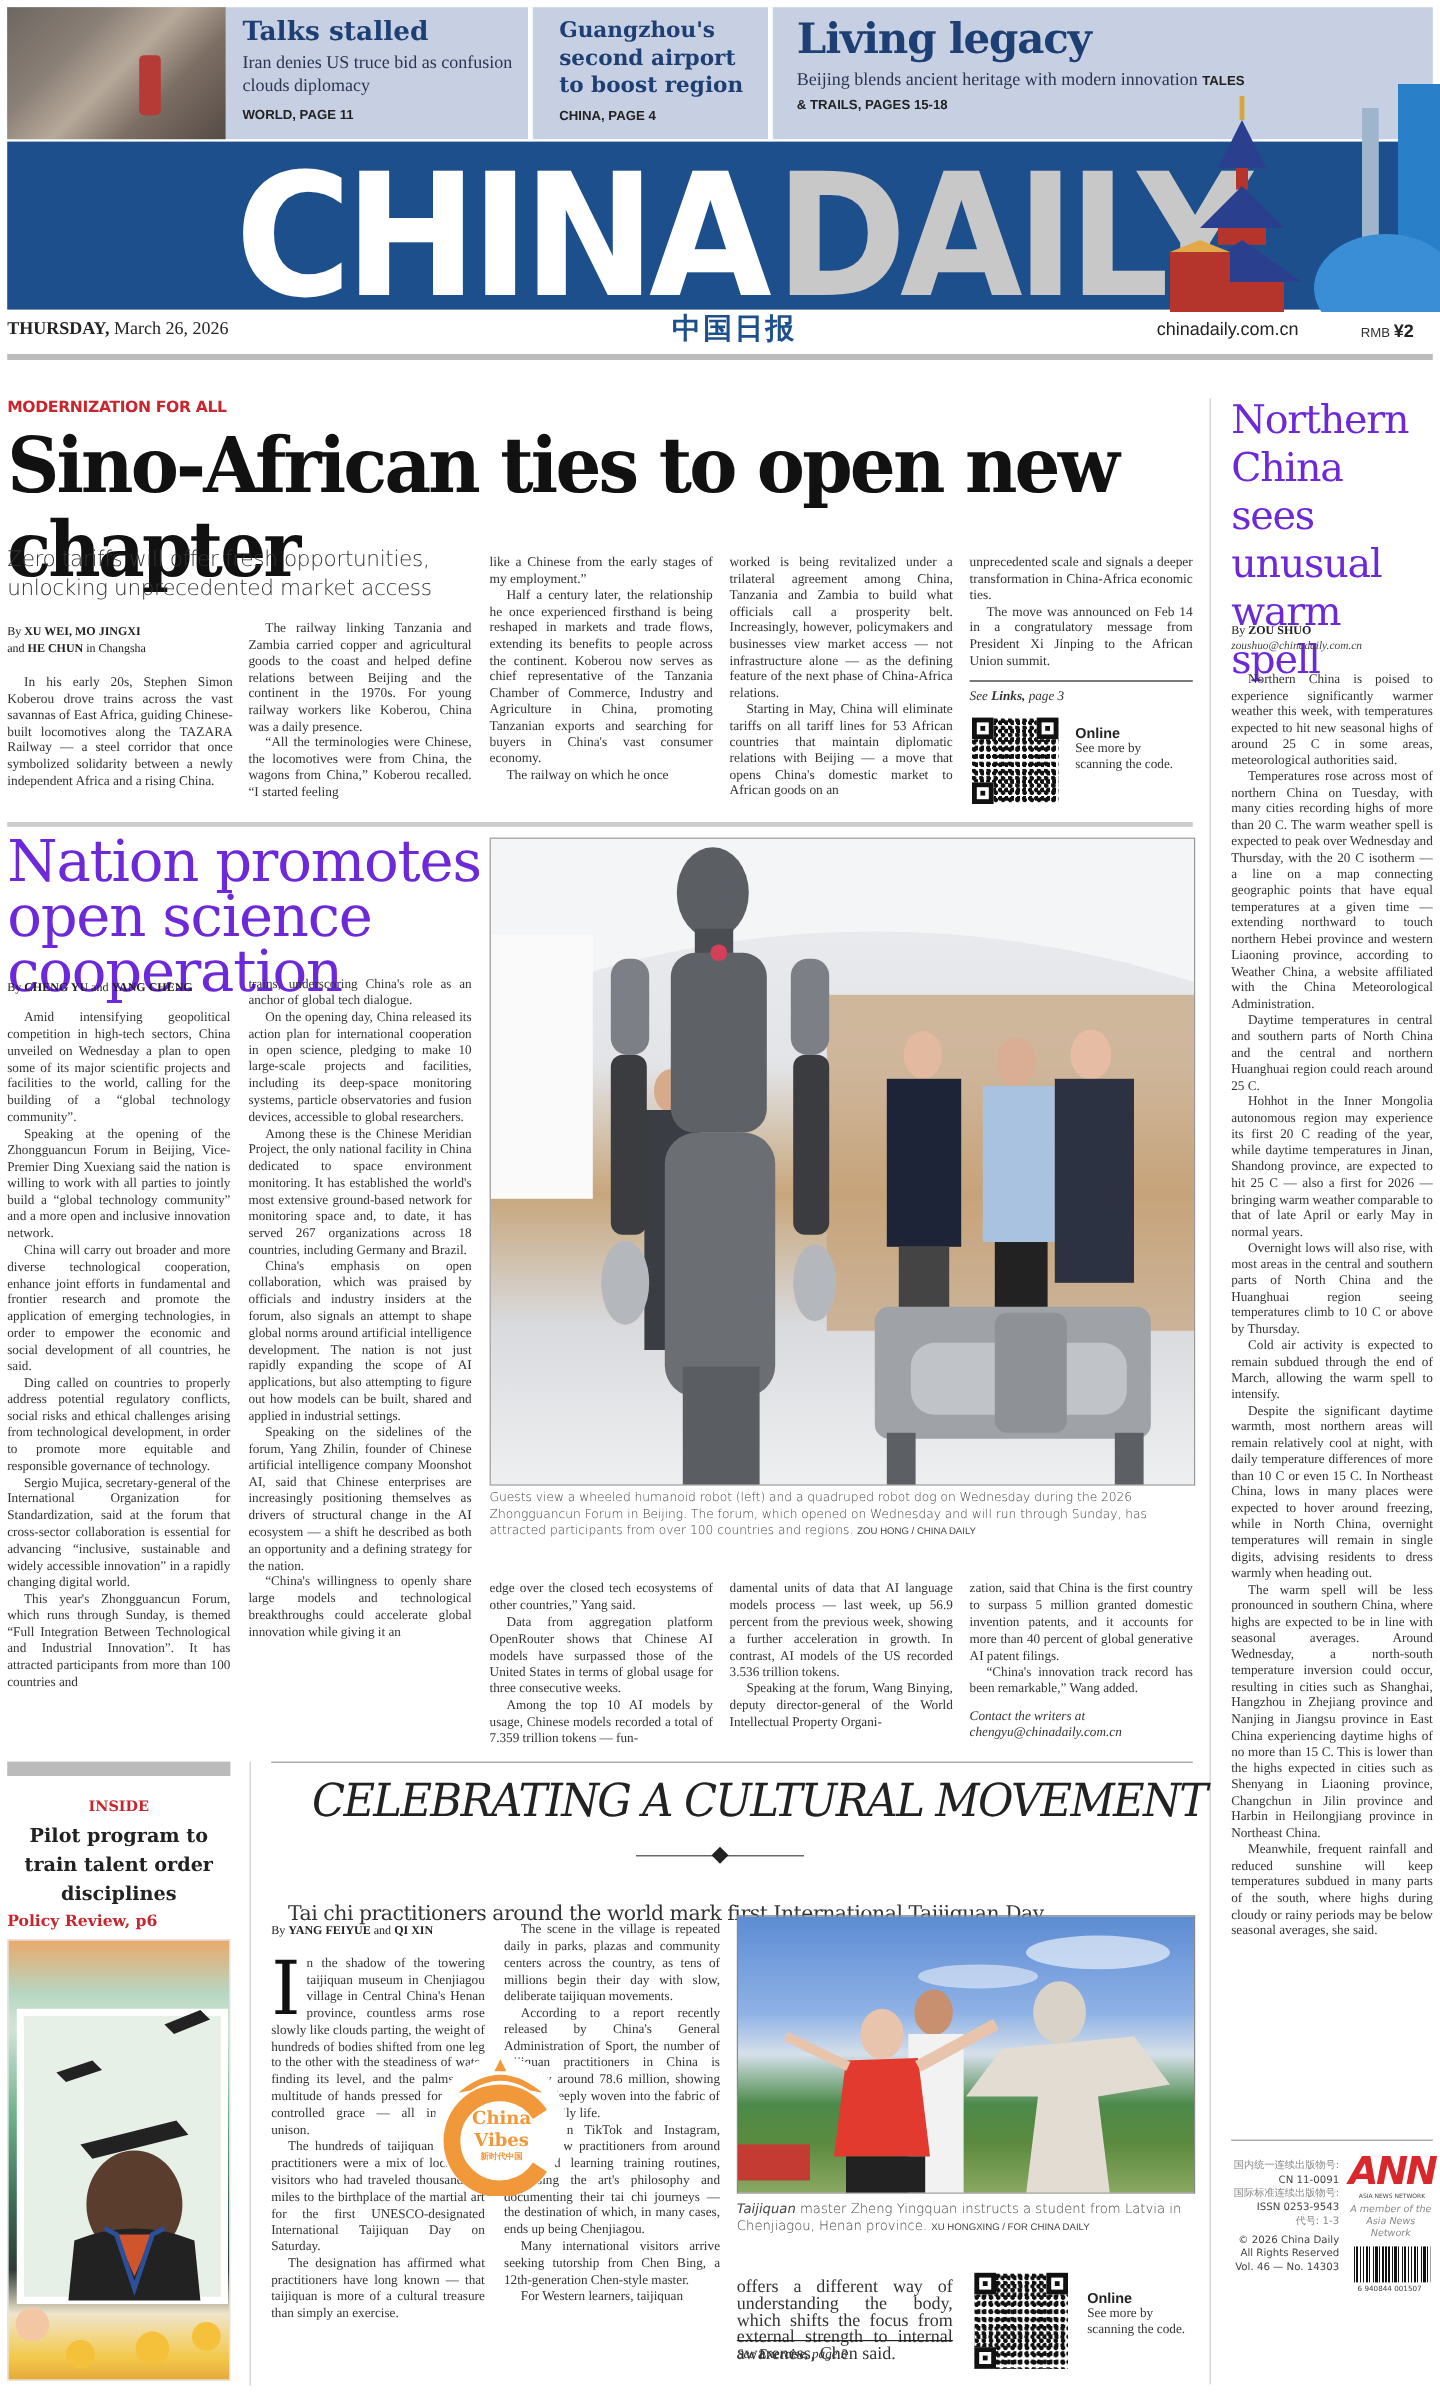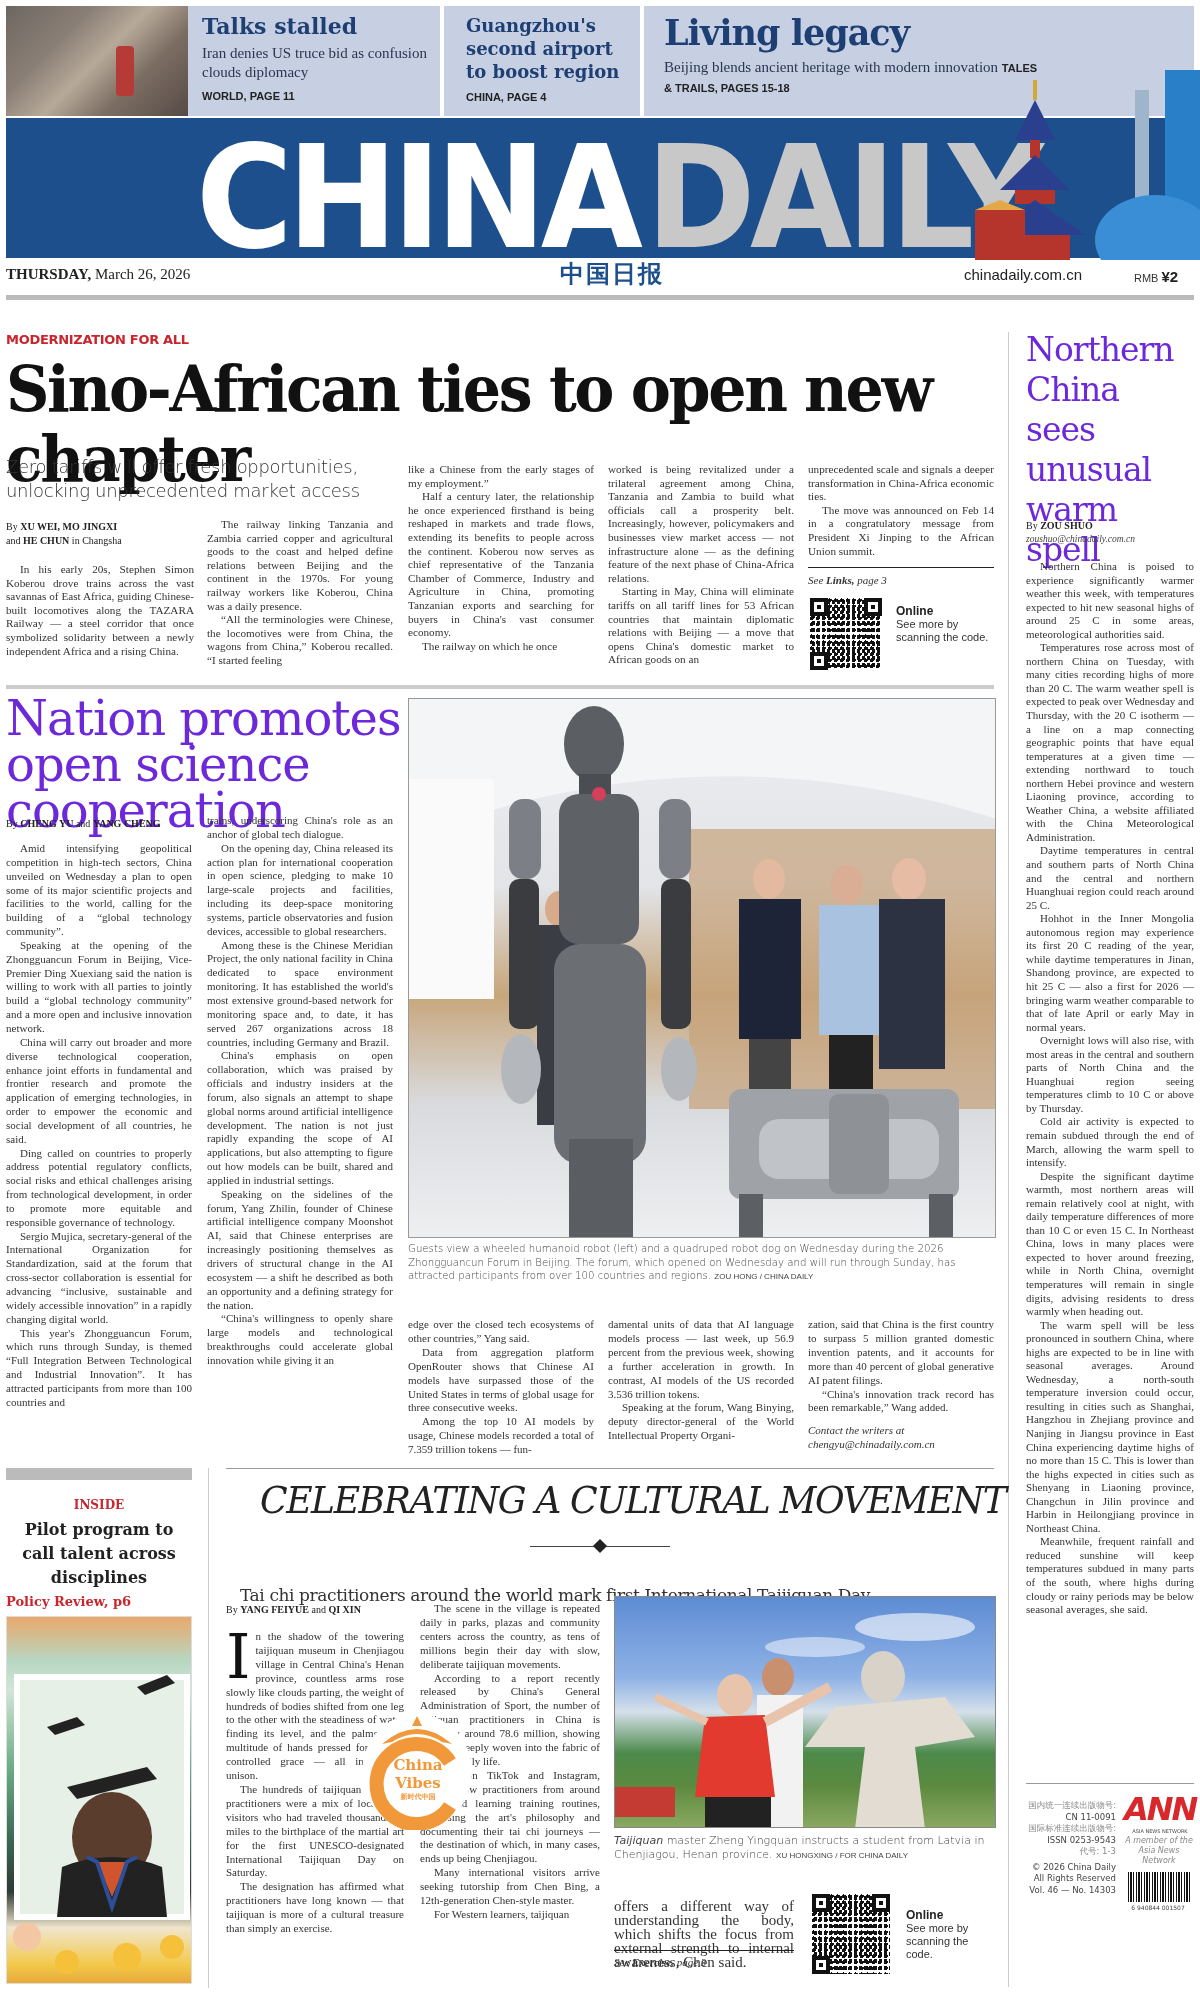--- a/index.html
+++ b/index.html
@@ -34,21 +34,21 @@
 .deck{left:6px;top:455px;width:390px;font-family:"DejaVu Sans",sans-serif;font-size:18px;line-height:24px;color:#333;font-weight:300;letter-spacing:-0.3px}
 .vline{background:#ccc}
 .hline{background:#bbb}
 .qr-wrap{position:absolute;width:72px;height:72px;background:#fff}
 .qr-wrap .c{position:absolute;width:18px;height:18px;border:4px solid #111;background:#fff}
 .qr-wrap .c::after{content:"";position:absolute;left:3px;top:3px;width:4px;height:4px;background:#111}
 .qr-wrap .m{position:absolute;inset:0;background:
 radial-gradient(circle at 30% 40%,#111 2px,transparent 2px) 0 0/6px 6px,
 radial-gradient(circle at 70% 60%,#111 2px,transparent 2px) 0 0/5px 7px}
 .online-t{font-family:"Liberation Sans",sans-serif;font-weight:bold;font-size:12px;color:#222}
-.online-s{font-family:Liberation Sans, sans-serif;font-size:11px;line-height:13px;color:#333}
+.online-s{font-family:Liberation Serif, serif;font-size:11px;line-height:13px;color:#333}
 .seeref{font-family:"Liberation Serif",serif;font-style:italic;font-size:11px;color:#333}
 .seeref b{font-weight:bold}
 .h2{font-family:"DejaVu Serif",serif;color:#6d28d9;letter-spacing:-1px}
 .photo-robot{left:408px;top:698px;width:588px;height:540px;background:linear-gradient(180deg,#eceef1 0%,#e2e4e8 35%,#c7a67b 55%,#d9dadd 75%,#eeeff1 100%);overflow:hidden;border:1px solid #999}
 .caption{font-family:"DejaVu Sans",sans-serif;font-size:10.2px;line-height:13.5px;color:#444;font-weight:300}
 .credit{font-family:"Liberation Sans",sans-serif;font-size:8px;color:#444;text-transform:uppercase}
 .celebrate{left:260px;top:1478px;font-family:"DejaVu Serif",serif;font-style:italic;font-size:38px;color:#222;letter-spacing:-1.5px;transform:scaleX(0.95);transform-origin:left}
 .subdeck{left:240px;top:1585px;font-family:"DejaVu Serif",serif;font-size:17px;color:#333;font-weight:300;letter-spacing:-0.4px}
 .inside-k{left:6px;top:1498px;width:186px;text-align:center;font-family:"DejaVu Serif",serif;font-weight:bold;font-size:12px;color:#c8252c}
 .inside-t{left:6px;top:1518px;width:186px;text-align:center;font-family:"DejaVu Serif",serif;font-weight:bold;font-size:16px;line-height:24px;color:#222}
@@ -265,21 +265,21 @@
 <div class="abs p" style="left:808px;top:1318px;width:186px;font-size:11px;line-height:13.9px">
   <p class="noi">zation, said that China is the first country to surpass 5 million granted domestic invention patents, and it accounts for more than 40 percent of global generative AI patent filings.</p>
   <p>“China's innovation track record has been remarkable,” Wang added.</p>
 </div>
 <div class="abs seeref" style="left:808px;top:1424px">Contact the writers at</div>
 <div class="abs seeref" style="left:808px;top:1438px">chengyu@chinadaily.com.cn</div>
 
 <div class="abs" style="left:6px;top:1468px;width:186px;height:12px;background:#bbb"></div>
 <div class="abs vline" style="left:208px;top:1468px;width:1px;height:520px"></div>
 <div class="abs inside-k">INSIDE</div>
-<div class="abs inside-t">Pilot program to call talent across disciplines</div>
+<div class="abs inside-t">Pilot program to train talent order disciplines</div>
 <div class="abs inside-r">Policy Review, p6</div>
 <div class="abs illus">
   <svg width="186" height="368" viewBox="0 0 186 368">
     <rect x="10" y="60" width="170" height="240" fill="#e7f0e6" stroke="#fff" stroke-width="6"></rect>
     <polygon points="40,110 70,100 78,108 48,118" fill="#222"></polygon>
     <polygon points="130,70 160,58 168,66 138,78" fill="#222"></polygon>
     <polygon points="60,170 140,150 150,162 70,182" fill="#222"></polygon>
     <ellipse cx="105" cy="220" rx="40" ry="45" fill="#5a3d2c"></ellipse>
     <path d="M55 250 Q105 230 155 250 L160 300 L50 300 Z" fill="#222"></path>
     <path d="M90 245 L105 280 L120 245 Z" fill="#d0542c"></path>

